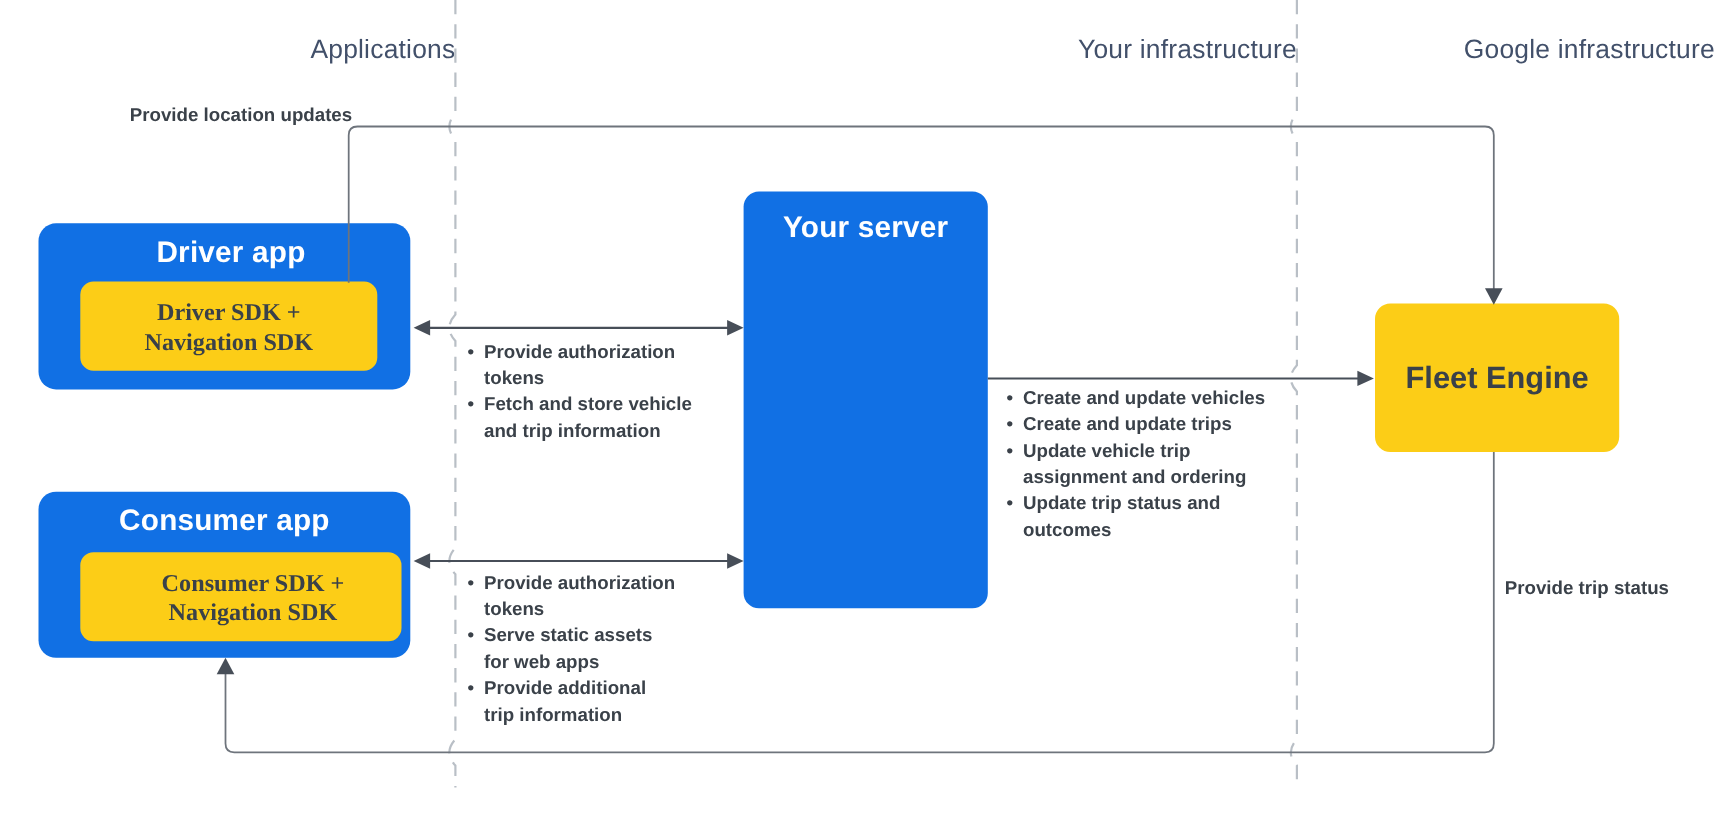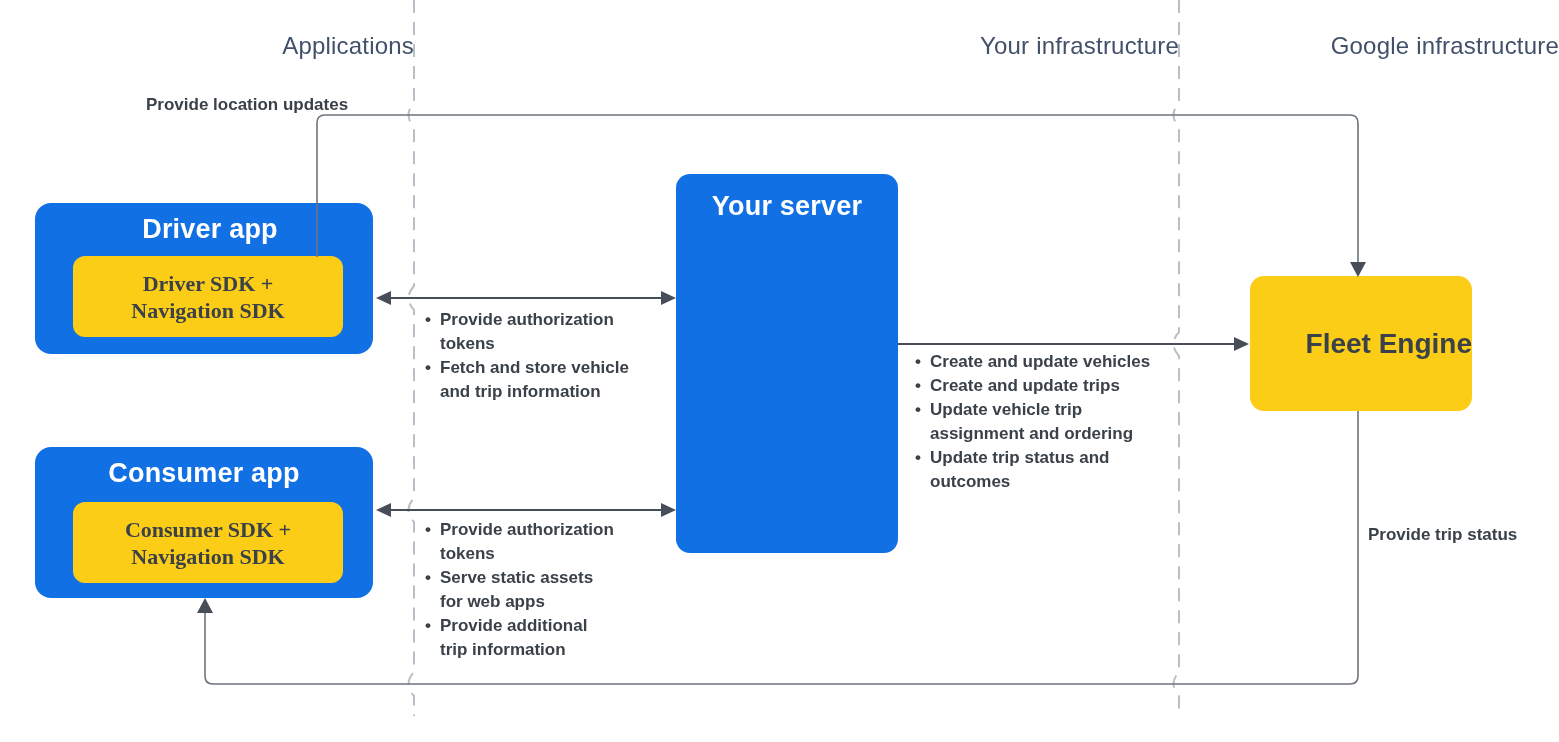--- a/index.html
+++ b/index.html
@@ -27,21 +27,21 @@
     position:absolute;left:38px;width:270px;height:81px;
     background:#fccd17;border-radius:12px;
     display:flex;align-items:center;justify-content:center;
   }
   .sdk-label{
     font-size:22px;font-weight:700;color:#3a4149;
     text-align:center;line-height:27px;white-space:pre-line;font-family:Liberation Serif, serif;
   }
   .fleet{
     position:absolute;background:#fccd17;border-radius:14px;
-    display:flex;align-items:center;justify-content:flex-end;
+    display:flex;align-items:center;justify-content:center;
   }
   .fleet-label{font-size:28px;font-weight:700;color:#3a4149;}
   .edge-label{
     position:absolute;font-size:17px;font-weight:700;color:#3a4149;
     white-space:nowrap;
   }
   .bullet-list{position:absolute;}
   .bullet-item{
     position:relative;padding-left:15px;
     font-size:17px;font-weight:700;color:#3a4149;line-height:24px;
@@ -62,35 +62,35 @@
   <div class="node" style="left:35px;top:203px;width:338px;height:151px;">
     <div class="node-title" style="margin-top:11px;padding-left:12px;">Driver app</div>
     <div class="sdk-box" style="top:53px;">
       <div class="sdk-label">Driver SDK +
 Navigation SDK</div>
     </div>
   </div>
 
   <div class="node" style="left:35px;top:447px;width:338px;height:151px;">
     <div class="node-title" style="margin-top:11px;">Consumer app</div>
-    <div class="sdk-box" style="top:55px;">
+    <div class="sdk-box" style="top:55px;padding-left:22px;">
       <div class="sdk-label">Consumer SDK +
 Navigation SDK</div>
     </div>
   </div>
 
   <div class="node" style="left:676px;top:174px;width:222px;height:379px;border-radius:14px;">
     <div class="node-title" style="margin-top:17px;">Your server</div>
   </div>
 
   <div class="fleet" style="left:1250px;top:276px;width:222px;height:135px;">
     <div class="fleet-label">Fleet Engine</div>
   </div>
 
-  <div class="edge-label" style="left:118px;top:95px;margin-left:28px;">Provide location updates</div>
+  <div class="edge-label" style="left:118px;top:95px;">Provide location updates</div>
   <div class="edge-label" style="left:1368px;top:525px;">Provide trip status</div>
 
   <div class="bullet-list" style="left:425px;top:308px;width:230px;">
     <div class="bullet-item">
       <span class="marker">•</span>
       <span class="bi-text">Provide authorization
 tokens</span>
     </div>
     <div class="bullet-item">
       <span class="marker">•</span>

